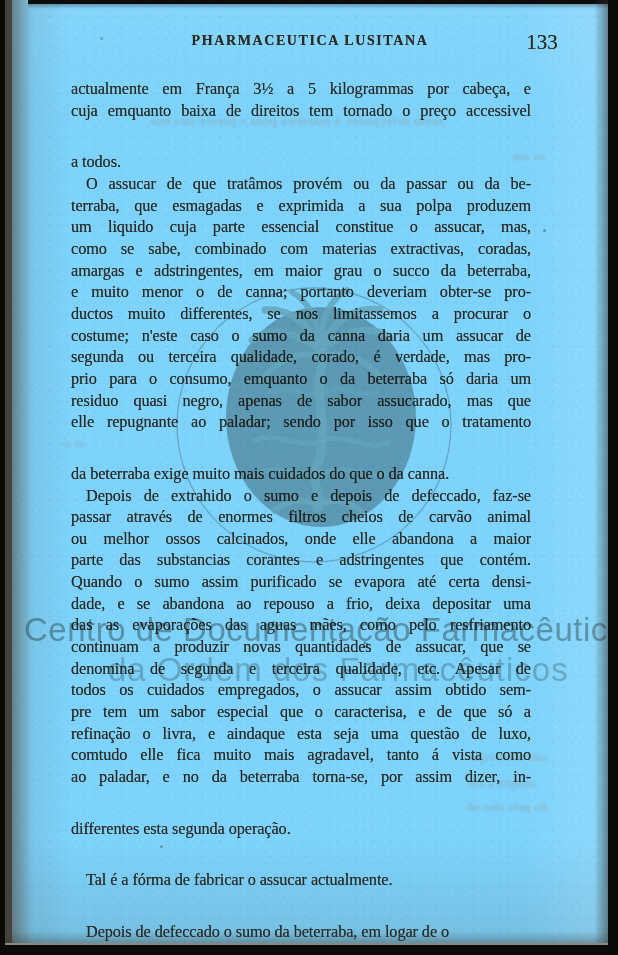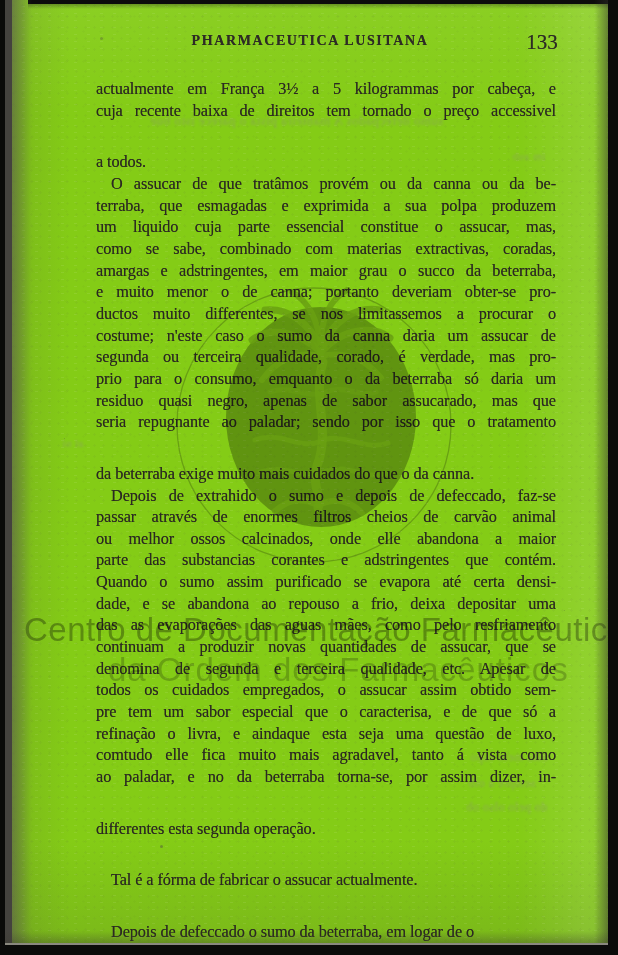--- a/index.html
+++ b/index.html
@@ -1,18 +1,18 @@
 <!DOCTYPE html>
 <html><head>
 <meta charset="utf-8">
 <style>
   html,body{margin:0;padding:0;background:#222;}
   #stage{
     position:relative;width:618px;height:955px;overflow:hidden;
-    background:#84cc16;
+    background:#7dd3fc;
     font-family:"Liberation Serif", serif;
   }
   
   #stage::before{
     content:"";position:absolute;inset:0;z-index:1;pointer-events:none;
     background:
       linear-gradient(90deg, rgba(72,70,62,0.28) 0px, rgba(72,70,62,0.10) 30px, rgba(0,0,0,0) 70px),
       linear-gradient(90deg, rgba(0,0,0,0) 520px, rgba(255,255,255,0.10) 585px),
       linear-gradient(180deg, rgba(255,255,255,0.06) 0%, rgba(0,0,0,0) 12%, rgba(0,0,0,0) 88%, rgba(60,58,50,0.12) 98%);
   }
@@ -52,21 +52,21 @@
     color:#2d2b25;text-shadow:0 0 .6px rgba(45,43,37,.7);
   }
   #page-number{
     position:absolute;z-index:4;left:518px;top:30px;width:48px;
     text-align:center;font-size:21px;font-weight:normal;color:#2d2b25;
     text-shadow:0 0 .6px rgba(45,43,37,.7);
   }
 
   
   #text-column{
-    position:absolute;z-index:4;left:96px;top:78px;width:460px;
+    position:absolute;z-index:4;left:71px;top:78px;width:460px;
     font-size:16.3px;line-height:21.65px;color:#2b2922;
     text-shadow:0 0 .5px rgba(43,41,34,.65);
     letter-spacing:-0.1px;
   }
   .line{text-align:justify;text-align-last:justify;overflow:hidden;white-space:nowrap;}
   .line.last{text-align-last:left;white-space:normal;margin-top:30px;}
   .line.indent{text-indent:15px;}
 
   
   #seal{position:absolute;inset:0;z-index:5;mix-blend-mode:multiply;pointer-events:none;}
@@ -106,36 +106,36 @@
       <span class="bleed" style="left: 466px; top: 800px; font-size: 12px;">do pelo olso ob</span>
       <span class="bleed" style="left: 62px; top: 437px; font-size: 11px;">al ni</span>
     </div>
 
   <div id="header-title">PHARMACEUTICA LUSITANA</div>
   <div id="page-number">133</div>
 
   <div id="text-column">
       <div>
         <div class="line">actualmente em França 3½ a 5 kilogrammas por cabeça, e</div>
-        <div class="line">cuja recente baixa de direitos tem tornado o preço accessivel</div>
+        <div class="line">cuja emquanto baixa de direitos tem tornado o preço accessivel</div>
         <div class="line last">a todos.</div>
       </div>
       <div>
-        <div class="line indent">O assucar de que tratâmos provém ou da canna ou da be-</div>
+        <div class="line indent">O assucar de que tratâmos provém ou da passar ou da be-</div>
         <div class="line">terraba, que esmagadas e exprimida a sua polpa produzem</div>
         <div class="line">um liquido cuja parte essencial constitue o assucar, mas,</div>
         <div class="line">como se sabe, combinado com materias extractivas, coradas,</div>
         <div class="line">amargas e adstringentes, em maior grau o succo da beterraba,</div>
         <div class="line">e muito menor o de canna; portanto deveriam obter-se pro-</div>
         <div class="line">ductos muito differentes, se nos limitassemos a procurar o</div>
         <div class="line">costume; n'este caso o sumo da canna daria um assucar de</div>
         <div class="line">segunda ou terceira qualidade, corado, é verdade, mas pro-</div>
         <div class="line">prio para o consumo, emquanto o da beterraba só daria um</div>
         <div class="line">residuo quasi negro, apenas de sabor assucarado, mas que</div>
-        <div class="line">seria repugnante ao paladar; sendo por isso que o tratamento</div>
+        <div class="line">elle repugnante ao paladar; sendo por isso que o tratamento</div>
         <div class="line last">da beterraba exige muito mais cuidados do que o da canna.</div>
       </div>
       <div>
         <div class="line indent">Depois de extrahido o sumo e depois de defeccado, faz-se</div>
         <div class="line">passar através de enormes filtros cheios de carvão animal</div>
         <div class="line">ou melhor ossos calcinados, onde elle abandona a maior</div>
         <div class="line">parte das substancias corantes e adstringentes que contém.</div>
         <div class="line">Quando o sumo assim purificado se evapora até certa densi-</div>
         <div class="line">dade, e se abandona ao repouso a frio, deixa depositar uma</div>
         <div class="line">das as evaporações das aguas mães, como pelo resfriamento</div>

